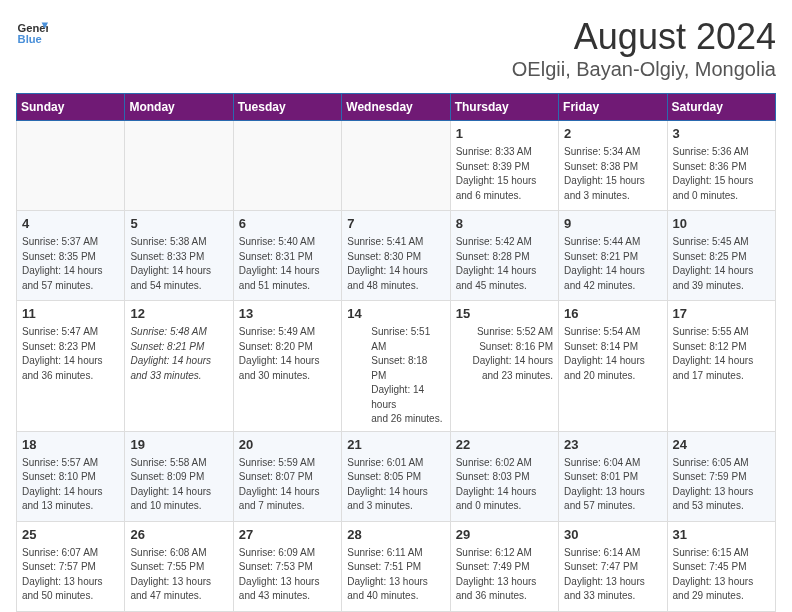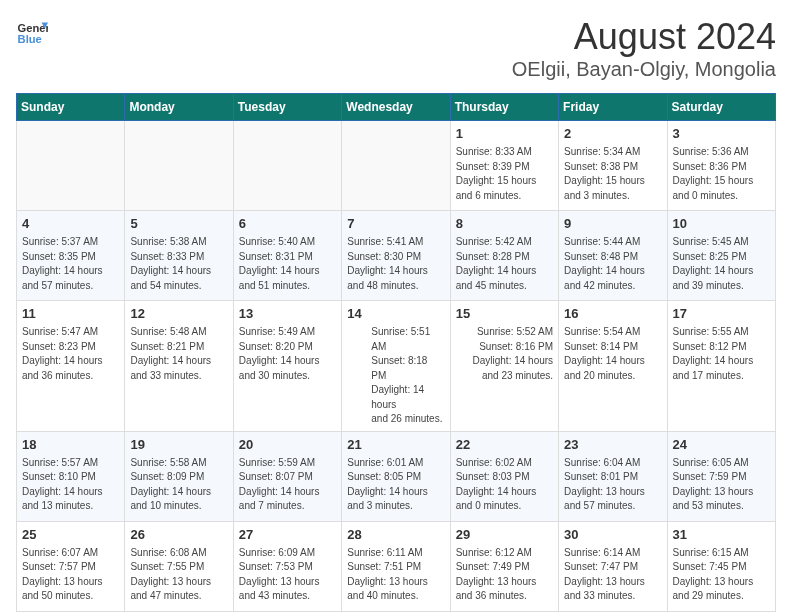--- a/index.html
+++ b/index.html
@@ -36,21 +36,21 @@
     .subtitle {
       font-size: 20px;
       color: #555;
     }
     .calendar {
       width: 100%;
       border-collapse: collapse;
       font-size: 11px;
     }
     .calendar th {
-      background-color: #0f766e;
+      background-color: #701a75;
       color: #fff;
       padding: 6px 4px;
       text-align: left;
       font-size: 12px;
       font-weight: bold;
       border: 1px solid #2a6aaf;
     }
     .calendar td {
       vertical-align: top;
       padding: 4px 5px;
@@ -170,21 +170,21 @@
         <td>
           <span class="day-number">8</span>
           <div class="day-info" style="white-space: pre-line;">Sunrise: 5:42 AM
 Sunset: 8:28 PM
 Daylight: 14 hours
 and 45 minutes.</div>
         </td>
         <td>
           <span class="day-number">9</span>
           <div class="day-info" style="white-space: pre-line;">Sunrise: 5:44 AM
-Sunset: 8:48 PM
+Sunset: 8:21 PM
 Daylight: 14 hours
 and 42 minutes.</div>
         </td>
         <td>
           <span class="day-number">10</span>
           <div class="day-info" style="white-space: pre-line;">Sunrise: 5:45 AM
 Sunset: 8:25 PM
 Daylight: 14 hours
 and 39 minutes.</div>
         </td>
@@ -192,21 +192,21 @@
       <tr>
         <td>
           <span class="day-number">11</span>
           <div class="day-info" style="white-space: pre-line;">Sunrise: 5:47 AM
 Sunset: 8:23 PM
 Daylight: 14 hours
 and 36 minutes.</div>
         </td>
         <td>
           <span class="day-number">12</span>
-          <div class="day-info" style="white-space: pre-line;">Sunrise: 5:48 AM
+          <div class="day-info" style="white-space: pre-line; font-style: italic;">Sunrise: 5:48 AM
 Sunset: 8:21 PM
 Daylight: 14 hours
 and 33 minutes.</div>
         </td>
         <td>
           <span class="day-number">13</span>
           <div class="day-info" style="white-space: pre-line;">Sunrise: 5:49 AM
 Sunset: 8:20 PM
 Daylight: 14 hours
 and 30 minutes.</div>

